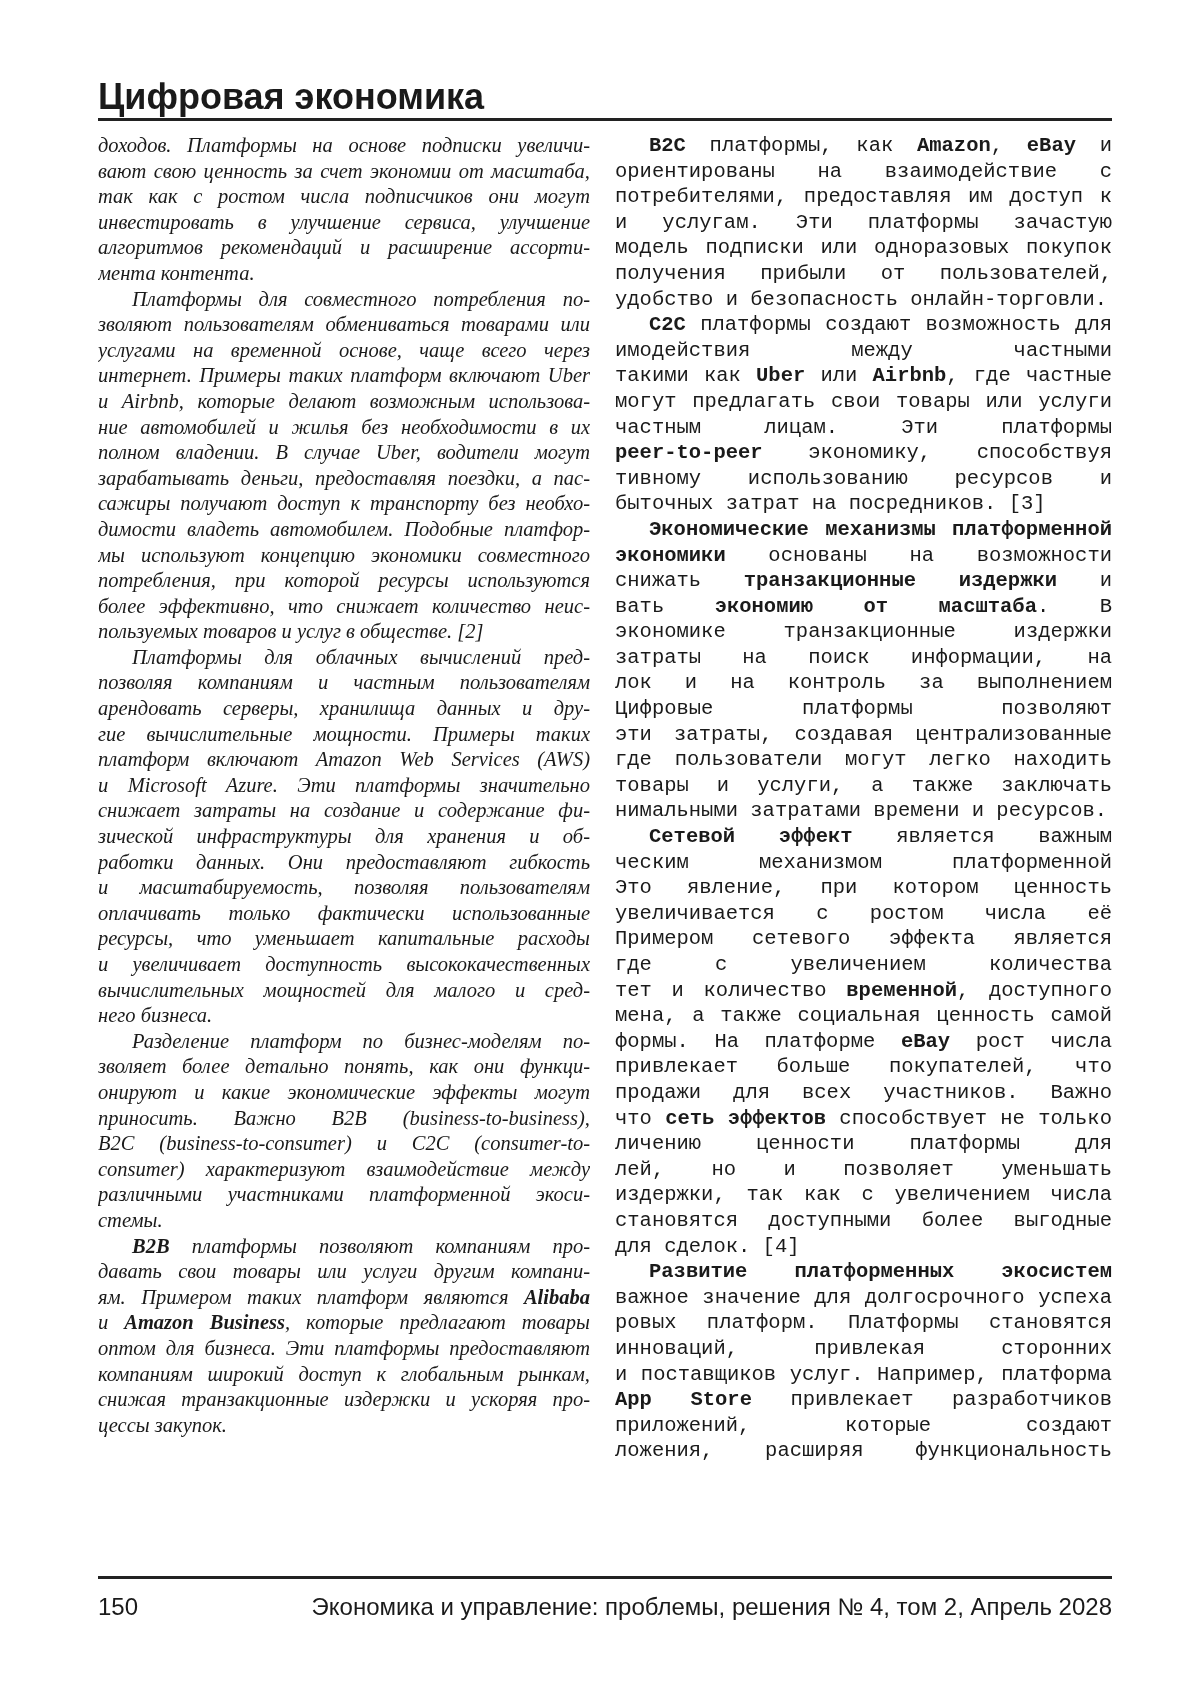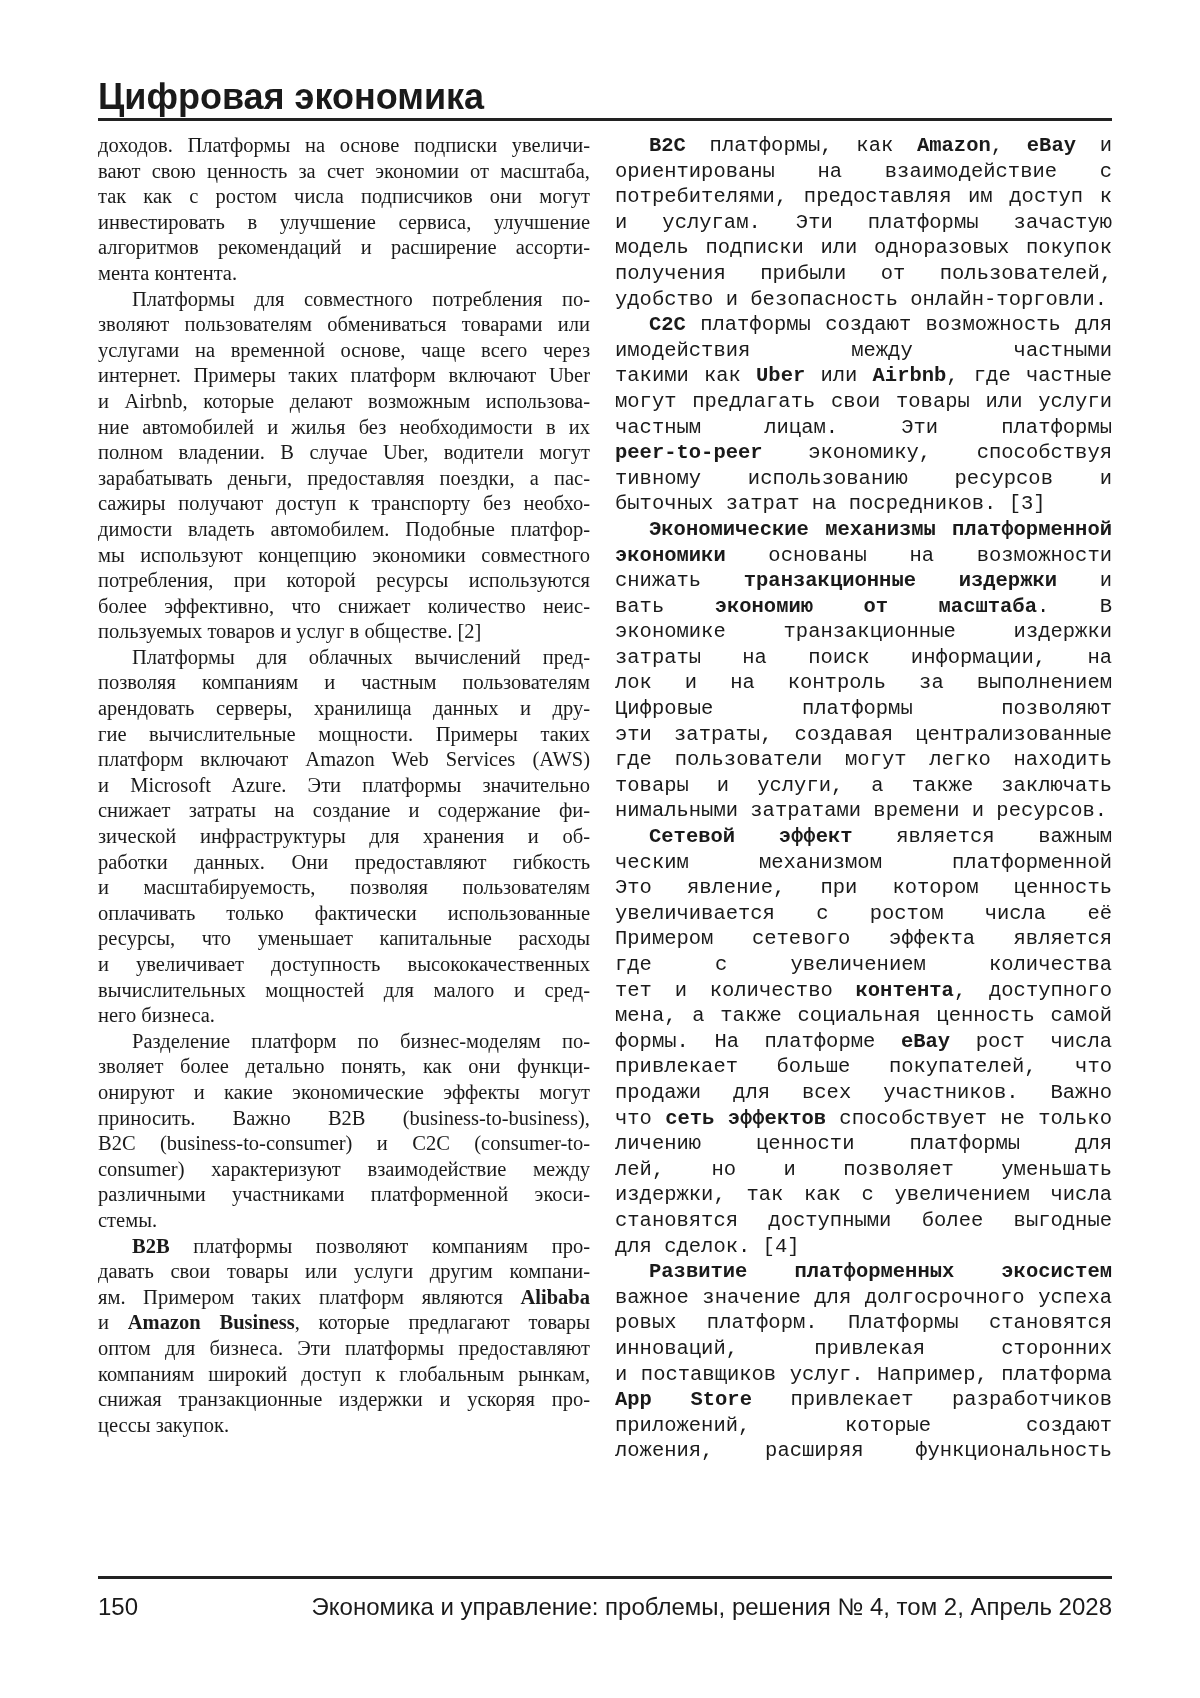--- a/index.html
+++ b/index.html
@@ -39,21 +39,21 @@
     position: absolute;
     left: 98px;
     top: 133px;
     width: 1014px;
     display: flex;
     font-size: 20.5px;
     line-height: 25.6px;
     color: var(--text, #1a1a1a);
   }
   .col { flex: none; }
-  .col-left  { width: 492px; margin-right: 25px; }
+  .col-left  { width: 492px; margin-right: 25px; font-style: italic; }
   .col-right { width: 497px; font-family: Liberation Mono, monospace; }
   .para { margin: 0; }
   .line {
     text-align: justify;
     text-align-last: justify;
     height: 25.6px;
     overflow: hidden;
     white-space: normal;
     hyphens: none;
   }
@@ -189,21 +189,21 @@
           <div class="line"><span>товары и услуги, а также заключать сделки с ми-</span></div>
           <div class="line last"><span>нимальными затратами времени и ресурсов.</span></div>
         </div>
         <div class="para">
           <div class="line indent"><b>Сетевой эффект</b><span> является важным экономи-</span></div>
           <div class="line"><span>ческим механизмом платформенной экономики.</span></div>
           <div class="line"><span>Это явление, при котором ценность платформы</span></div>
           <div class="line"><span>увеличивается с ростом числа её пользователей.</span></div>
           <div class="line"><span>Примером сетевого эффекта является </span><b>Facebook</b><span>,</span></div>
           <div class="line"><span>где с увеличением количества пользователей рас-</span></div>
-          <div class="line"><span>тет и количество </span><b>контента</b><span>, доступного для об-</span></div>
+          <div class="line"><span>тет и количество </span><b>временной</b><span>, доступного для об-</span></div>
           <div class="line"><span>мена, а также социальная ценность самой плат-</span></div>
           <div class="line"><span>формы. На платформе </span><b>eBay</b><span> рост числа продавцов</span></div>
           <div class="line"><span>привлекает больше покупателей, что увеличивает</span></div>
           <div class="line"><span>продажи для всех участников. Важно отметить,</span></div>
           <div class="line"><span>что </span><b>сеть эффектов</b><span> способствует не только уве-</span></div>
           <div class="line"><span>личению ценности платформы для пользовате-</span></div>
           <div class="line"><span>лей, но и позволяет уменьшать транзакционные</span></div>
           <div class="line"><span>издержки, так как с увеличением числа участников</span></div>
           <div class="line"><span>становятся доступными более выгодные условия</span></div>
           <div class="line last"><span>для сделок. [4]</span></div>

